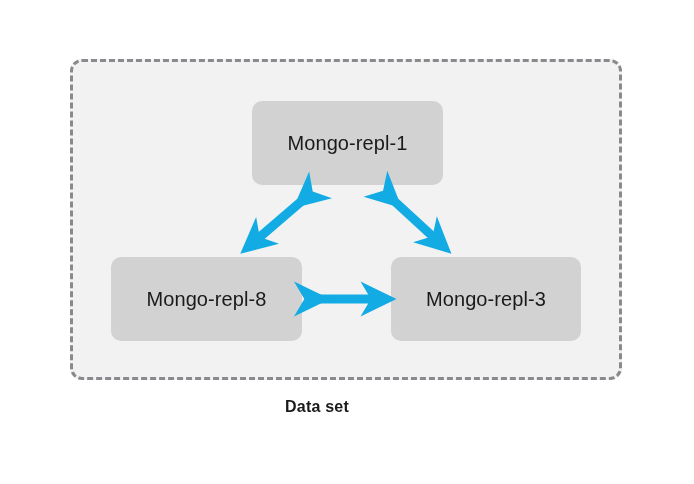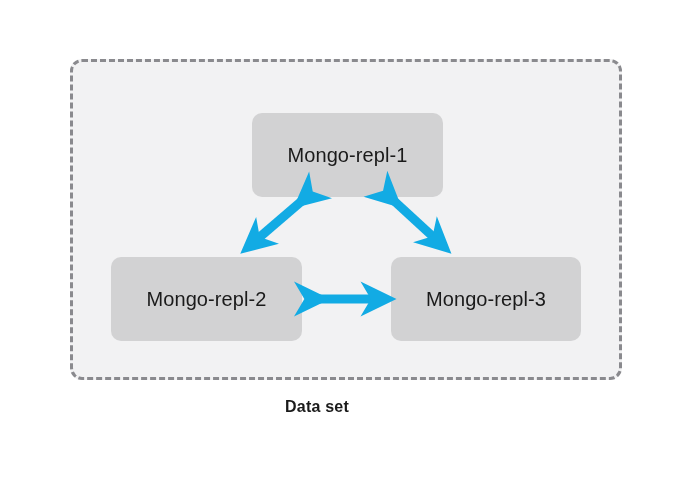--- a/index.html
+++ b/index.html
@@ -48,21 +48,20 @@
     font-weight: 400;
     letter-spacing: 0.1px;
     white-space: nowrap;
   }
 
   .node-top {
     left: 252px;
     top: 101px;
     width: 191px;
     height: 84px;
-    margin-top: 12px;
   }
 
   .node-left {
     left: 111px;
     top: 257px;
     width: 191px;
     height: 84px;
   }
 
   .node-right {
@@ -101,21 +100,21 @@
 
 <div id="canvas">
 
   <div class="dataset-group"></div>
 
   <div class="node node-top">
     <span>Mongo-repl-1</span>
   </div>
 
   <div class="node node-left">
-    <span>Mongo-repl-2</span>
+    <span>Mongo-repl-8</span>
   </div>
 
   <div class="node node-right">
     <span>Mongo-repl-3</span>
   </div>
 
   <svg class="arrow-layer" viewBox="0 0 694 484">
     <defs>
       <marker id="head-a" markerWidth="4.2" markerHeight="4.2" refX="2.6" refY="2.1" orient="auto">
         <path d="M0.1,0.15 L4.1,2.1 L0.1,4.05 L1.25,2.1 Z" fill="#12abe4"></path>

